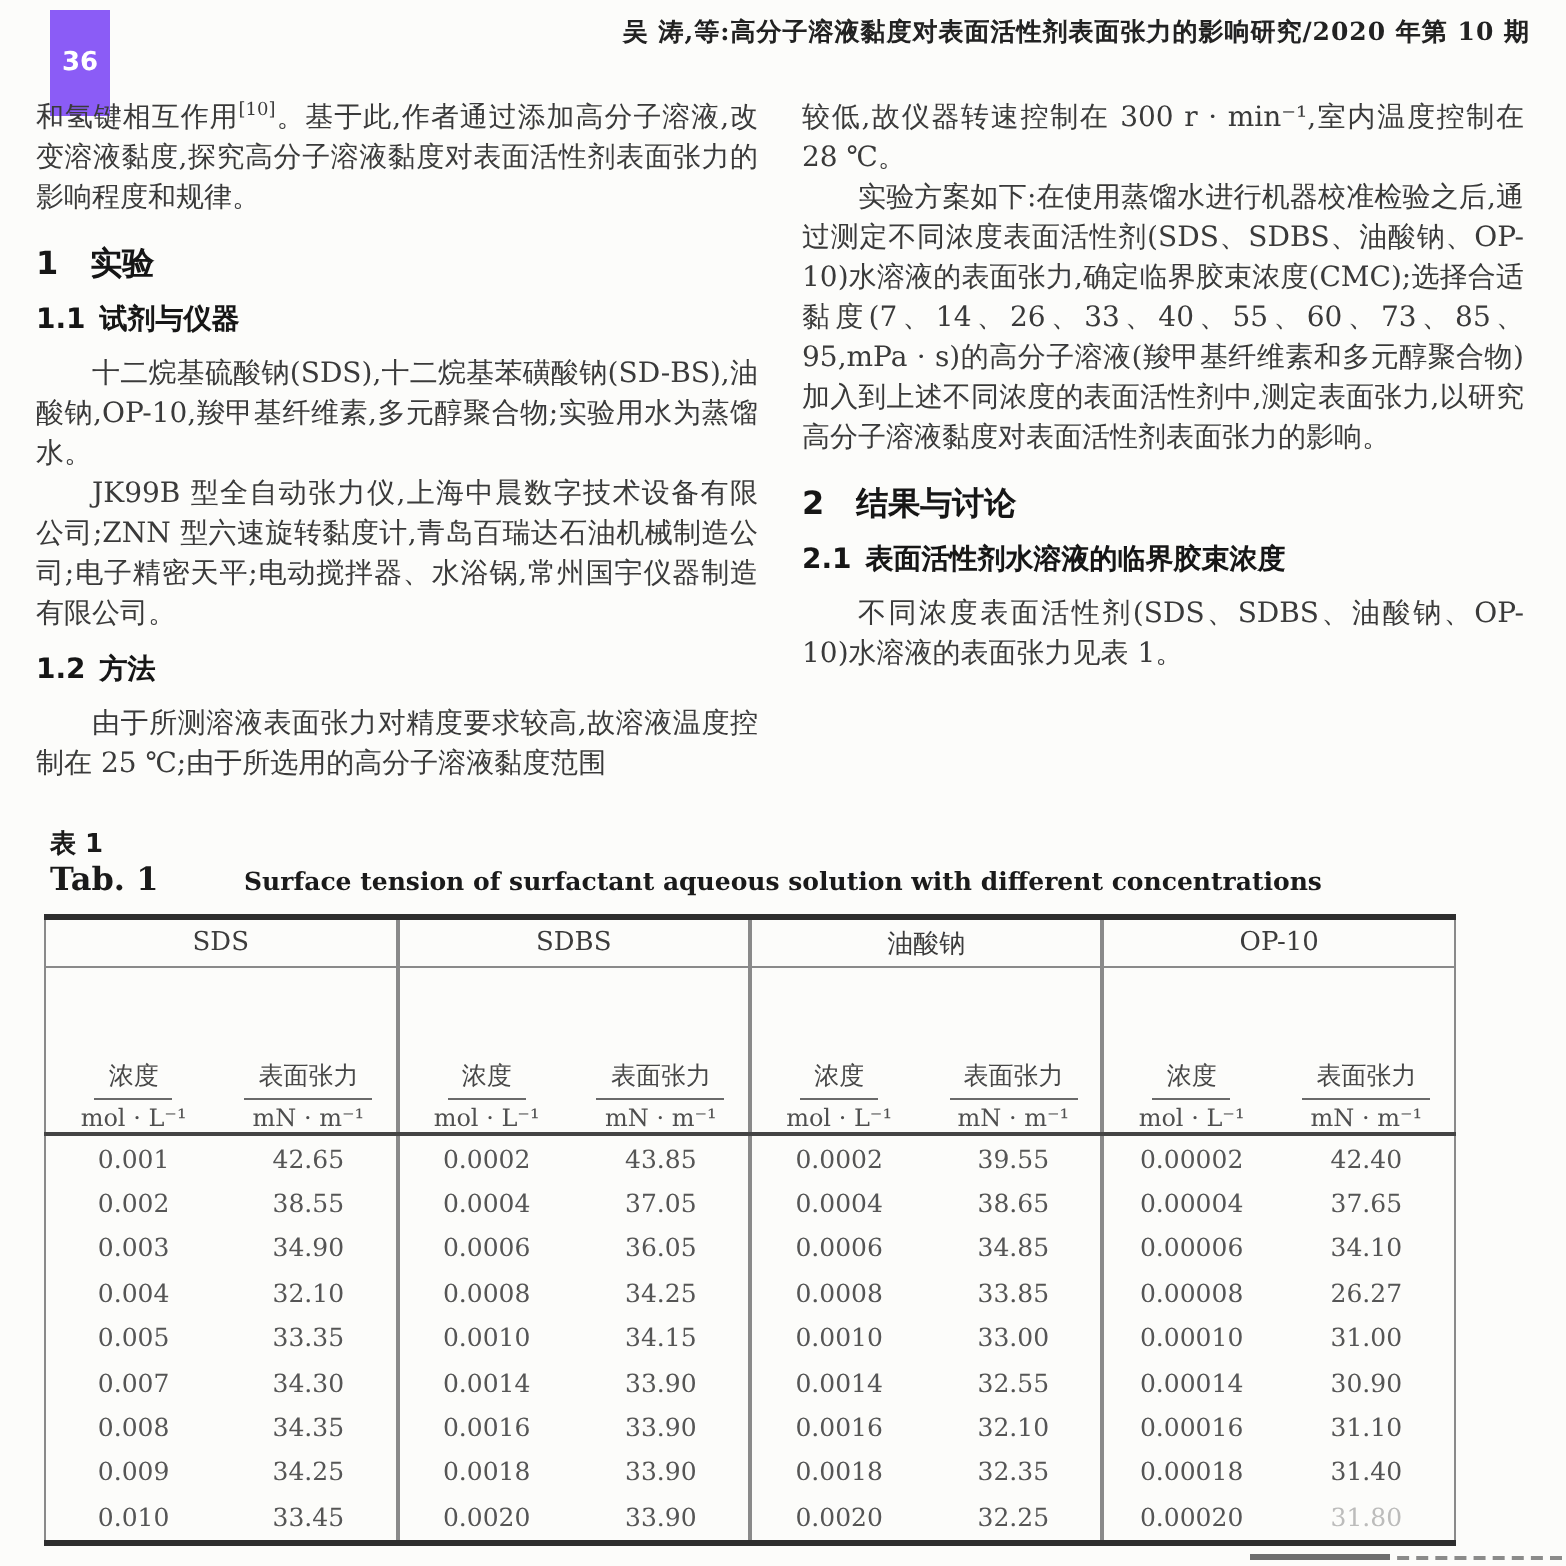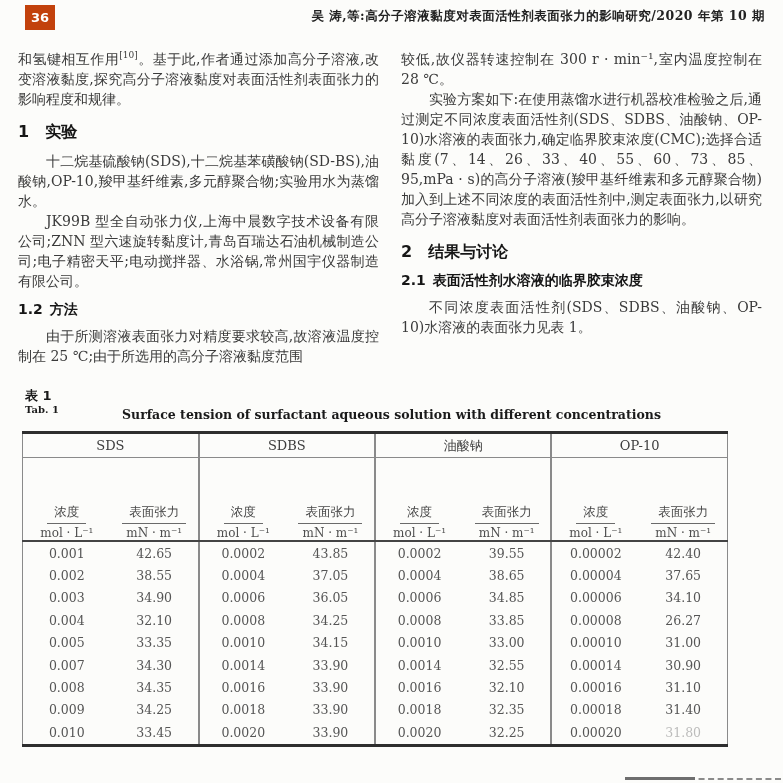--- a/index.html
+++ b/index.html
@@ -5,22 +5,22 @@
   html,body { margin:0; padding:0; background:#e8e8e8; }
   .page {
     position:relative; width:783px; height:783px; margin:0 auto;
     background:#fcfcfa; overflow:hidden;
     font-family:"DejaVu Serif","Liberation Serif",serif;
     color:#3a3a3a;
   }
   
   .run-head { display:flex; align-items:flex-start; padding:5px 18px 0 25px; height:30px; }
   .pagenum {
-    background:#c2410c; color:#fff; font-family:"DejaVu Sans","Liberation Sans",sans-serif;
-    font-weight:700; font-size:13px; line-height:19px; padding:3px 6px; min-width:14px; text-align:center;
+    background:#8b5cf6; color:#fff; font-family:"DejaVu Sans","Liberation Sans",sans-serif;
+    font-weight:700; font-size:13px; line-height:19px; padding:17px 6px; min-width:14px; text-align:center;
   }
   .run-title {
     margin-left:auto; font-size:12.5px; font-weight:700; letter-spacing:0.5px;
     color:#222; padding-top:3px;
   }
   
   .columns { display:flex; padding:14px 18px 0 18px; gap:22px; }
   .col { width:361px; text-align:justify; font-size:14px; line-height:20px; }
   .col p { margin:0; }
   .col p.indent { text-indent:2em; }
@@ -34,21 +34,21 @@
     font-size:14px; color:#161616; margin:9px 0 7px 0; line-height:19px; text-align:left;
   }
   
   .cap-block { margin-top:17px; }
   .cap-row { position:relative; height:21px; text-align:center; }
   .cap-label-cn {
     position:absolute; left:25px; top:4px; font-family:"DejaVu Sans","Liberation Sans",sans-serif;
     font-weight:700; font-size:13px; color:#1a1a1a;
   }
   .cap-label-en {
-    position:absolute; left:25px; top:0; font-weight:700; font-size:10px; color:#1a1a1a;
+    position:absolute; left:25px; top:0; font-weight:700; font-size:16px; color:#1a1a1a;
   }
   .cap-text-cn {
     font-family:"DejaVu Sans","Liberation Sans",sans-serif; font-weight:700; font-size:13.5px; color:#1a1a1a;
   }
   .cap-text-en { font-weight:700; font-size:12.5px; color:#1a1a1a; }
   
   .tbl-wrap { padding:6px 7px 0 22px; }
   table.data {
     width:706px; border-collapse:collapse; table-layout:fixed;
     border-top:3px solid #2e2e2e; border-bottom:3px solid #2e2e2e;
@@ -80,20 +80,21 @@
 
   <div class="run-head">
     <div class="pagenum">36</div>
     <div class="run-title">吴  涛,等:高分子溶液黏度对表面活性剂表面张力的影响研究/2020 年第 10 期</div>
   </div>
 
   <div class="columns">
     <div class="col">
       <p><span>和氢键相互作用</span><sup class="ref">[10]</sup><span>。基于此,作者通过添加高分子溶液,改变溶液黏度,探究高分子溶液黏度对表面活性剂表面张力的影响程度和规律。</span></p>
       <div class="h-sec">1 实验</div>
+      <div class="h-sub">1.1 试剂与仪器</div>
       <p class="indent">十二烷基硫酸钠(SDS),十二烷基苯磺酸钠(SD-BS),油酸钠,OP-10,羧甲基纤维素,多元醇聚合物;实验用水为蒸馏水。</p>
       <p class="indent">JK99B 型全自动张力仪,上海中晨数字技术设备有限公司;ZNN 型六速旋转黏度计,青岛百瑞达石油机械制造公司;电子精密天平;电动搅拌器、水浴锅,常州国宇仪器制造有限公司。</p>
       <div class="h-sub">1.2 方法</div>
       <p class="indent">由于所测溶液表面张力对精度要求较高,故溶液温度控制在 25 ℃;由于所选用的高分子溶液黏度范围</p>
     </div>
     <div class="col">
       <p>较低,故仪器转速控制在 300 r · min⁻¹,室内温度控制在 28 ℃。</p>
       <p class="indent">实验方案如下:在使用蒸馏水进行机器校准检验之后,通过测定不同浓度表面活性剂(SDS、SDBS、油酸钠、OP-10)水溶液的表面张力,确定临界胶束浓度(CMC);选择合适黏度(7、14、26、33、40、55、60、73、85、95,mPa · s)的高分子溶液(羧甲基纤维素和多元醇聚合物)加入到上述不同浓度的表面活性剂中,测定表面张力,以研究高分子溶液黏度对表面活性剂表面张力的影响。</p>
       <div class="h-sec">2 结果与讨论</div>
       <div class="h-sub">2.1 表面活性剂水溶液的临界胶束浓度</div>

